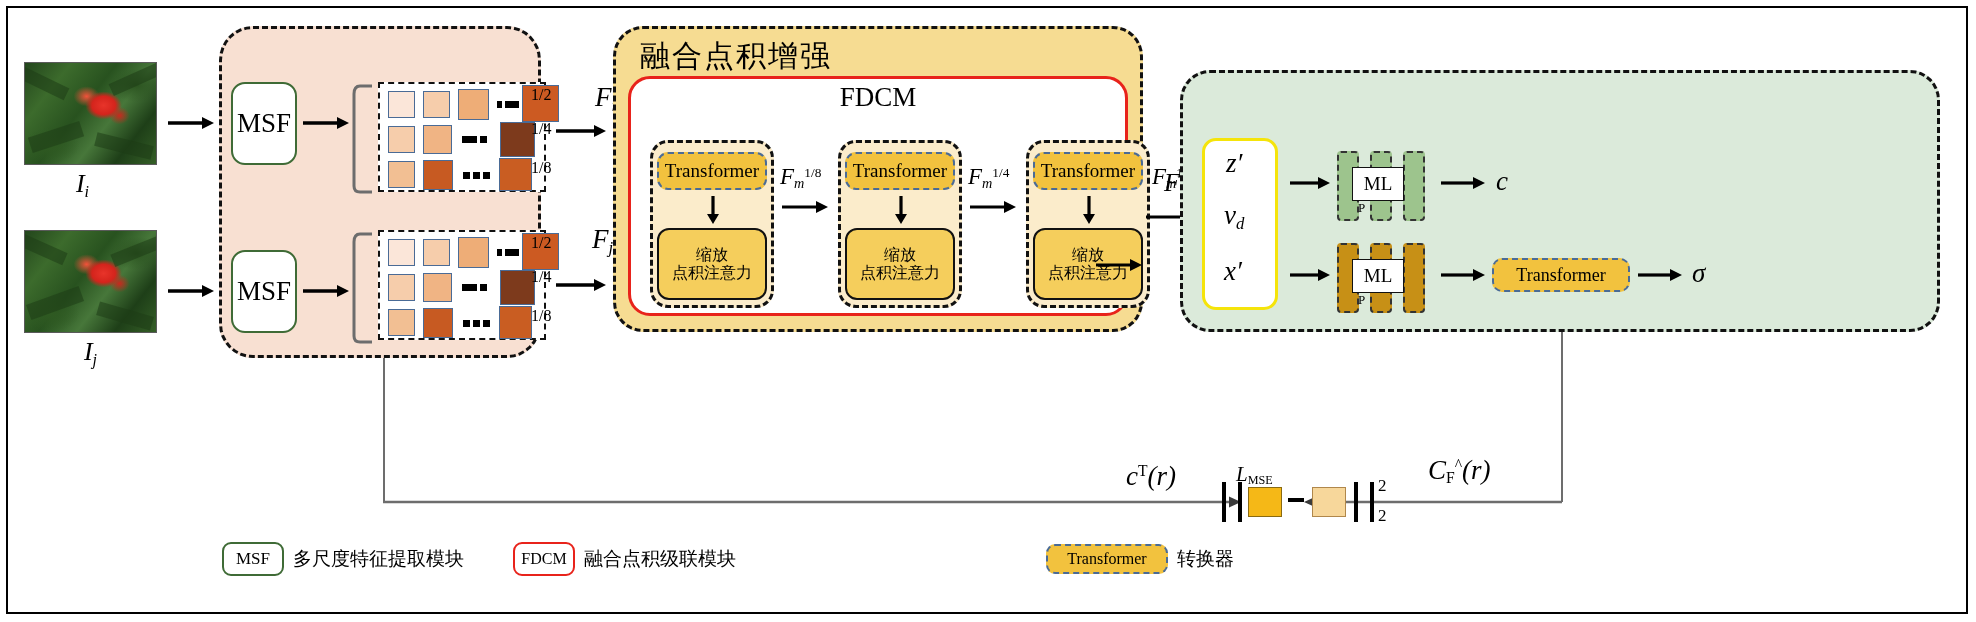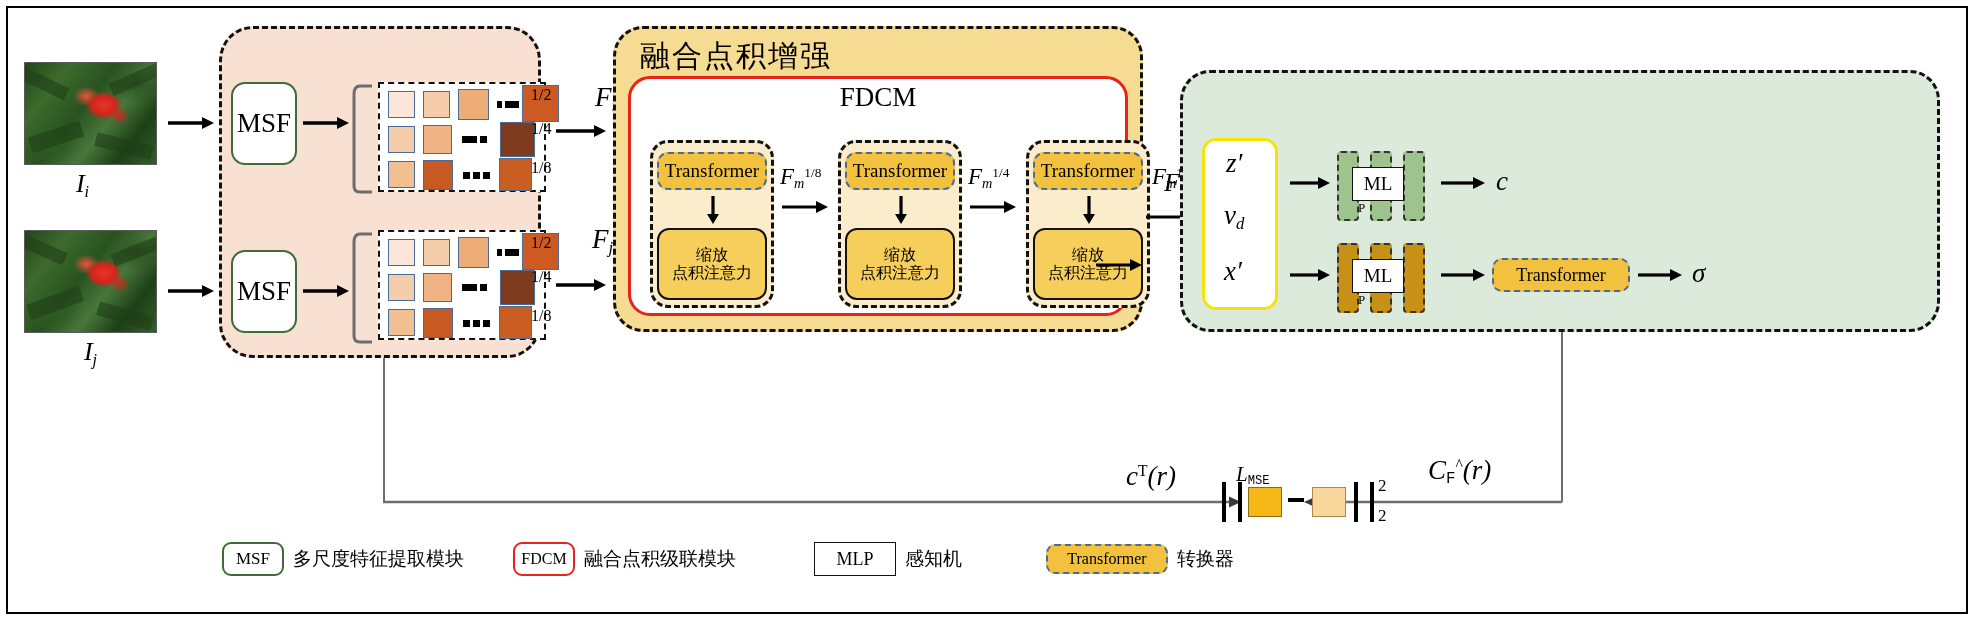--- a/index.html
+++ b/index.html
@@ -153,21 +153,21 @@
   .lg-msf{width:62px;height:34px;background:#fff;border:2.2px solid #3f6b36;border-radius:9px;box-sizing:border-box;font-size:17px;font-family:"Liberation Serif",serif;}
   .lg-fdcm{width:62px;height:34px;background:#fff;border:2.2px solid #e8231b;border-radius:9px;box-sizing:border-box;font-size:16px;font-family:"Liberation Serif",serif;}
   .lg-mlp{width:82px;height:34px;background:#fff;border:1.8px solid #111;box-sizing:border-box;font-size:18px;font-family:"Liberation Serif",serif;}
   .lg-tf{width:122px;height:30px;background:#f2c23e;border:2.4px dashed #4a6b96;border-radius:9px;box-sizing:border-box;font-size:16px;font-family:"Liberation Serif",serif;}
 
   
   .math{position:absolute;font-family:"Liberation Serif",serif;font-style:italic;color:#000;white-space:nowrap;}
   .math .sub{font-size:.62em;vertical-align:-0.28em;font-style:italic;}
   .math .sup{font-size:.62em;vertical-align:0.55em;font-style:italic;}
   .math .supn{font-size:.58em;vertical-align:0.55em;font-style:normal;}
-  .math .subn{font-size:.58em;vertical-align:-0.28em;font-style:normal;font-family:Liberation Mono, monospace;}
+  .math .subn{font-size:.58em;vertical-align:-0.28em;font-style:normal;}
   .ln-gray{position:absolute;background:#6d6d6d;}
   svg.arrow{position:absolute;overflow:visible;}
 </style>
 </head>
 <body>
 
 <div id="root">
 
   <div class="abs outer-frame"></div>
 
@@ -470,26 +470,20 @@
     <span class="legend-txt">多尺度特征提取模块</span>
   </div>
 
   <div class="legend-item" style="left:513px;top:542px;">
     <div class="ctr lg-fdcm">
       <span>FDCM</span>
     </div>
     <span class="legend-txt">融合点积级联模块</span>
   </div>
 
-  <div class="legend-item" style="left:814px;top:542px;">
-    <div class="ctr lg-mlp">
-      <span>MLP</span>
-    </div>
-    <span class="legend-txt">感知机</span>
-  </div>
 
   <div class="legend-item" style="left:1046px;top:544px;">
     <div class="ctr lg-tf">
       <span>Transformer</span>
     </div>
     <span class="legend-txt">转换器</span>
   </div>
 
 </div>
 

